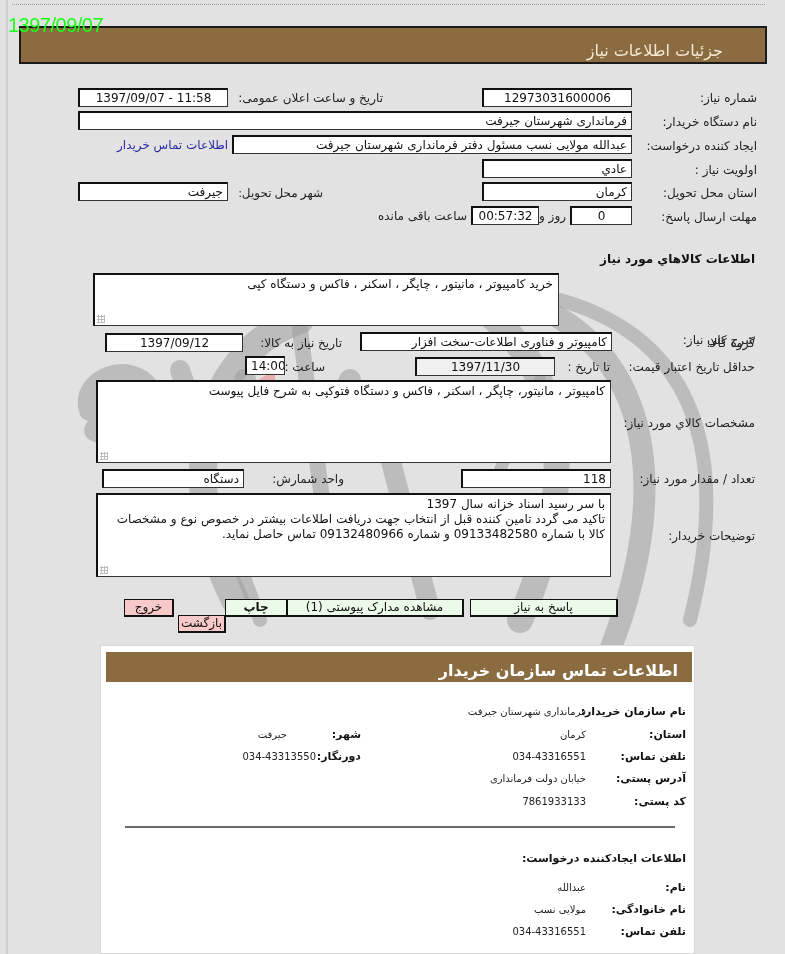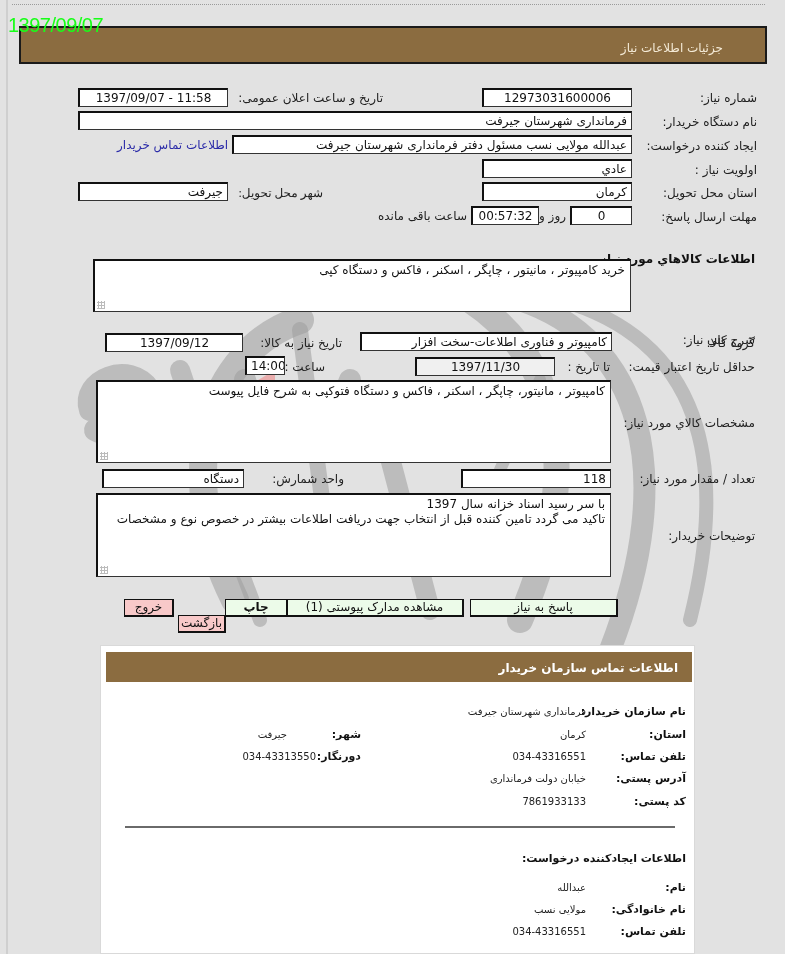--- a/index.html
+++ b/index.html
@@ -14,21 +14,21 @@
   .left-rule { position: absolute; left: 6px; top: 0; width: 2px; height: 954px; background: #cfcfcf; }
   .top-dotted { position: absolute; left: 12px; right: 20px; top: 4px; border-top: 1px dotted #9a9a9a; }
   .stamp {
     position: absolute; left: 8px; top: 14px;
     font-family: "Liberation Sans", sans-serif; font-size: 20px; color: #18ff18;
     z-index: 5; letter-spacing: -0.5px;
   }
   .title-bar {
     position: absolute; left: 19px; top: 26px; width: 748px; height: 38px;
     background: #8b6c40; border: 2px solid #1a1a1a;
-    color: #f4ead6; font-size: 12px; direction: rtl;
+    color: #f4ead6; font-size: 16px; direction: rtl;
     padding: 13px 42px 0 0;
   }
 
   .field {
     position: absolute; height: 19px; background: #fff;
     border: 1px solid #333; border-top: 2px solid #111; border-left: 2px solid #111;
     font-size: 12px; line-height: 16px; padding: 0 4px; direction: rtl; white-space: nowrap; overflow: hidden;
   }
   .field.center { text-align: center; }
   .field.ltr-center { text-align: center; direction: ltr; }
@@ -48,21 +48,21 @@
 
   .btn {
     position: absolute; height: 18px; border: 1px solid #111; border-right-width: 2px; border-bottom-width: 2px;
     font-size: 12px; text-align: center; line-height: 15px; direction: rtl; cursor: pointer; white-space: nowrap; overflow: hidden;
   }
   .btn.green { background: #ecfbe9; }
   .btn.pink { background: #f8c9c9; }
 
   .card { position: absolute; left: 100px; top: 645px; width: 595px; height: 309px; background: #fff; border: 1px solid #d9d9d9; }
   .card-header { position: absolute; left: 5px; top: 6px; width: 586px; height: 30px; background: #8b6c40; color: #fff;
-    font-weight: bold; font-size: 12px; direction: rtl; padding: 9px 14px 0 0; }
+    font-weight: bold; font-size: 16px; direction: rtl; padding: 9px 14px 0 0; }
   .c-label { position: absolute; font-weight: bold; font-size: 11px; direction: rtl; white-space: nowrap; color: #111; }
   .c-val { position: absolute; font-size: 10px; direction: rtl; white-space: nowrap; color: #222; }
   .c-rule { position: absolute; left: 24px; top: 180px; width: 550px; height: 2px; background: #6a6a6a; }
 </style>
 </head>
 <body>
 
 <div class="left-rule"></div>
 <div class="top-dotted"></div>
 <div class="stamp">1397/09/07</div>
@@ -113,21 +113,21 @@
 
   <div class="label" style="right:28px; top:210px;">مهلت ارسال پاسخ:</div>
   <div class="field center" style="left:570px; top:206px; width:62px;">0</div>
   <div class="label" style="right:219px; top:209px;">روز و</div>
   <div class="field center" style="left:471px; top:206px; width:68px; direction:ltr;">00:57:32</div>
   <div class="label" style="right:318px; top:209px;">ساعت باقی مانده</div>
 
   <div class="section-title" style="right:30px; top:252px;">اطلاعات کالاهاي مورد نياز</div>
 
   <div class="label" style="right:30px; top:294px;margin-top:39px;">شرح کلي نياز:</div>
-  <div class="textarea" style="left:93px; top:259px; width:538px; height:53px;">
+  <div class="textarea" style="left:93px; top:273px; width:466px; height:53px;">
     <span>خرید کامپیوتر ، مانیتور ، چاپگر ، اسکنر ، فاکس و دستگاه کپی</span>
     <div class="grip"></div>
   </div>
 
   <div class="label" style="right:30px; top:336px;">گروه کالا:</div>
   <div class="field" style="left:360px; top:332px; width:252px;">کامپیوتر و فناوری اطلاعات-سخت افزار</div>
 
   <div class="label" style="right:443px; top:336px;">تاریخ نیاز به کالا:</div>
   <div class="field center" style="left:105px; top:333px; width:138px; direction:ltr;">1397/09/12</div>
 
@@ -146,20 +146,21 @@
   <div class="label" style="right:30px; top:472px;">تعداد / مقدار مورد نیاز:</div>
   <div class="field" style="left:461px; top:469px; width:150px;">118</div>
 
   <div class="label" style="right:441px; top:472px;">واحد شمارش:</div>
   <div class="field" style="left:102px; top:469px; width:142px;">دستگاه</div>
 
   <div class="label" style="right:30px; top:529px;">توضیحات خریدار:</div>
   <div class="textarea" style="left:96px; top:493px; width:515px; height:84px;">
     <div>با سر رسید اسناد خزانه سال 1397</div>
     <div>تاکید می گردد تامین کننده قبل از انتخاب جهت دریافت اطلاعات بیشتر در خصوص نوع و مشخصات</div>
+    <div>کالا با شماره 09133482580 و شماره 09132480966 تماس حاصل نماید.</div>
     <div class="grip"></div>
   </div>
 
   <div class="btn green" style="left:470px; top:599px; width:148px;">پاسخ به نیاز</div>
   <div class="btn green" style="left:286px; top:599px; width:178px;">مشاهده مدارک پیوستی (1)</div>
   <div class="btn green" style="left:225px; top:599px; width:63px;font-weight:bold;">چاپ</div>
   <div class="btn pink" style="left:178px; top:599px; width:48px;margin-top:16px;">بازگشت</div>
   <div class="btn pink" style="left:124px; top:599px; width:50px;">خروج</div>
 
   <div class="card">

